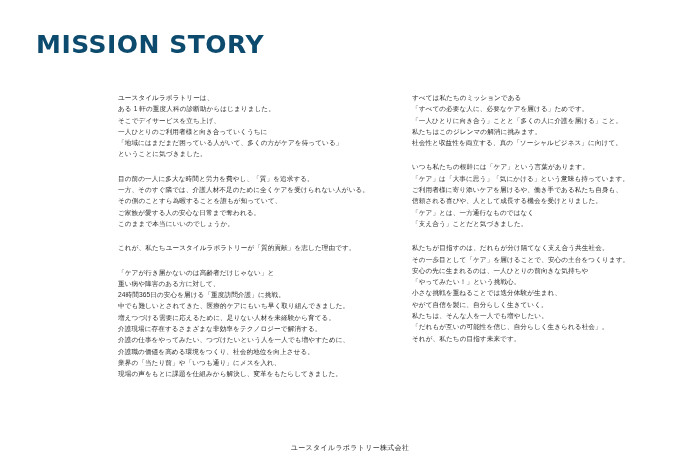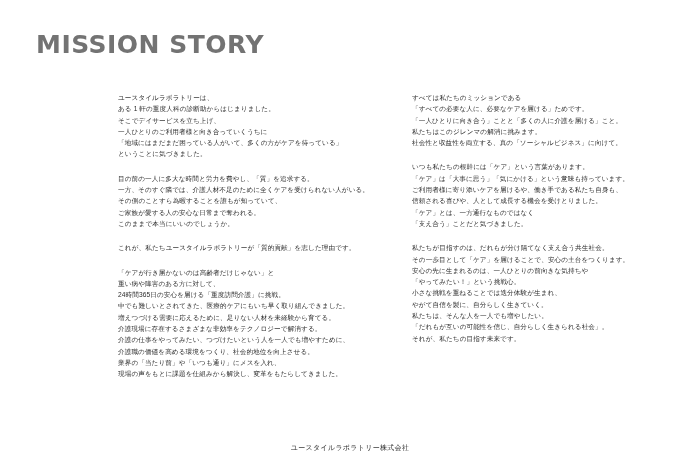--- a/index.html
+++ b/index.html
@@ -20,21 +20,21 @@
     height: 467px;
     box-sizing: border-box;
   }
   .page-title {
     position: absolute;
     left: 36px;
     top: 30px;
     font-size: 25px;
     font-weight: bold;
     letter-spacing: 0.5px;
-    color: #737373;
+    color: #0c4a6e;
     font-family: "DejaVu Sans", sans-serif;
   }
   .columns {
     position: absolute;
     left: 118px;
     top: 92px;
     width: 560px;
     display: flex;
     flex-direction: row;
     gap: 28px;

